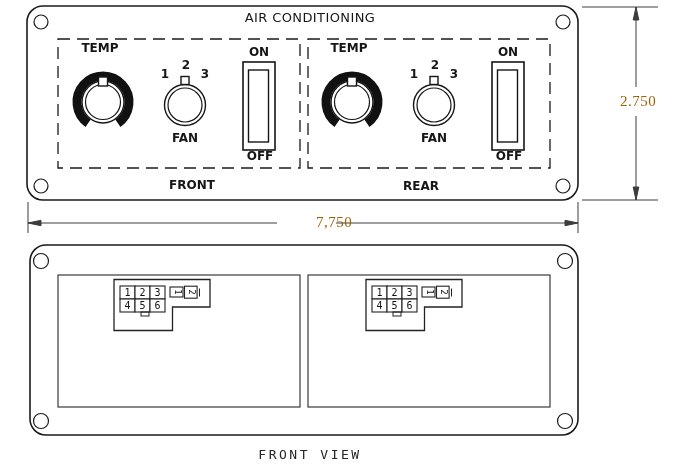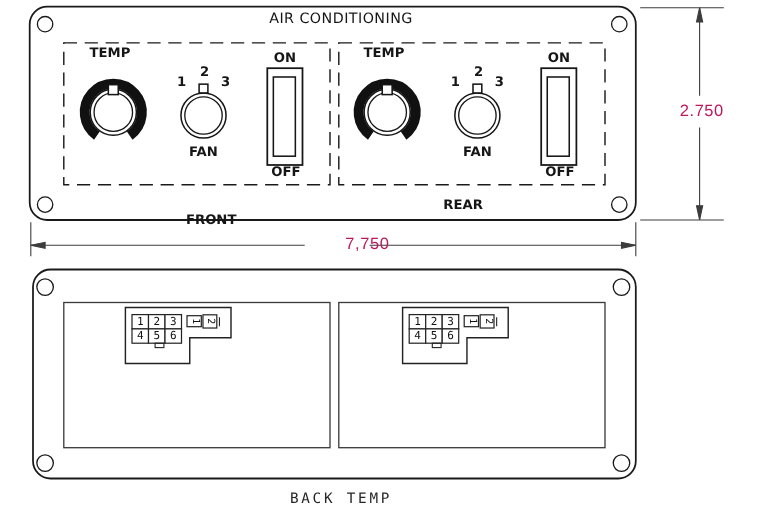--- a/index.html
+++ b/index.html
@@ -8,21 +8,21 @@
     font-family:"DejaVu Sans", sans-serif; overflow:hidden;
   }
   #drawing { position:absolute; left:0; top:0; }
   .lbl {
     position:absolute; transform:translate(-50%,-50%);
     color:#161616; white-space:nowrap; line-height:1;
   }
   .s12 { font-size:12px;font-weight:bold; }
   .s13 { font-size:13px; letter-spacing:0.4px;text-align:center; }
   .dim {
-    font-family:Liberation Sans, sans-serif; color:#be185d;
+    font-family:Liberation Serif, serif; color:#a16207;
     font-size:15px; letter-spacing:0.5px;
   }
   .caption {
     font-family:"DejaVu Sans Mono", monospace; color:#262626;
     font-size:13px; letter-spacing:2.5px;
   }
   .pin {
     font-family:"DejaVu Sans Mono", monospace; font-size:10px; color:#111;
   }
   .term {
@@ -130,35 +130,35 @@
 
   <span class="lbl s13" style="left:310px; top:17px;">AIR CONDITIONING</span>
 
   <span class="lbl s12" style="left:100px; top:48px;">TEMP</span>
   <span class="lbl s12" style="left:165px; top:74px;">1</span>
   <span class="lbl s12" style="left:186px; top:65px;">2</span>
   <span class="lbl s12" style="left:205px; top:74px;">3</span>
   <span class="lbl s12" style="left:185px; top:138px;">FAN</span>
   <span class="lbl s12" style="left:259px; top:52px;">ON</span>
   <span class="lbl s12" style="left:260px; top:156px;">OFF</span>
-  <span class="lbl s12" style="left:178px; top:200px;padding-left:28px;">FRONT</span>
+  <span class="lbl s12" style="left:178px; top:185px;padding-left:28px;">FRONT</span>
 
   <span class="lbl s12" style="left:349px; top:48px;">TEMP</span>
   <span class="lbl s12" style="left:414px; top:74px;">1</span>
   <span class="lbl s12" style="left:435px; top:65px;">2</span>
   <span class="lbl s12" style="left:454px; top:74px;">3</span>
   <span class="lbl s12" style="left:434px; top:138px;">FAN</span>
   <span class="lbl s12" style="left:508px; top:52px;">ON</span>
   <span class="lbl s12" style="left:509px; top:156px;">OFF</span>
   <span class="lbl s12" style="left:421px; top:186px;">REAR</span>
 
   <span class="lbl dim" style="left:306px; top:222px;margin-left:28px;">7,750</span>
   <span class="lbl dim" style="left:638px; top:101px;">2.750</span>
 
-  <span class="lbl caption" style="left:310px; top:454px;">BACK TEMP</span>
+  <span class="lbl caption" style="left:310px; top:454px;">FRONT VIEW</span>
 
   <span class="lbl pin" style="left:127.5px; top:292.5px;">1</span>
   <span class="lbl pin" style="left:142.5px; top:292.5px;">2</span>
   <span class="lbl pin" style="left:157.5px; top:292.5px;">3</span>
   <span class="lbl pin" style="left:127.5px; top:305.5px;">4</span>
   <span class="lbl pin" style="left:142.5px; top:305.5px;">5</span>
   <span class="lbl pin" style="left:157.5px; top:305.5px;">6</span>
   <span class="lbl term" style="left:176.5px; top:292px;">1</span>
   <span class="lbl term" style="left:190.8px; top:292px;">2</span>
 

